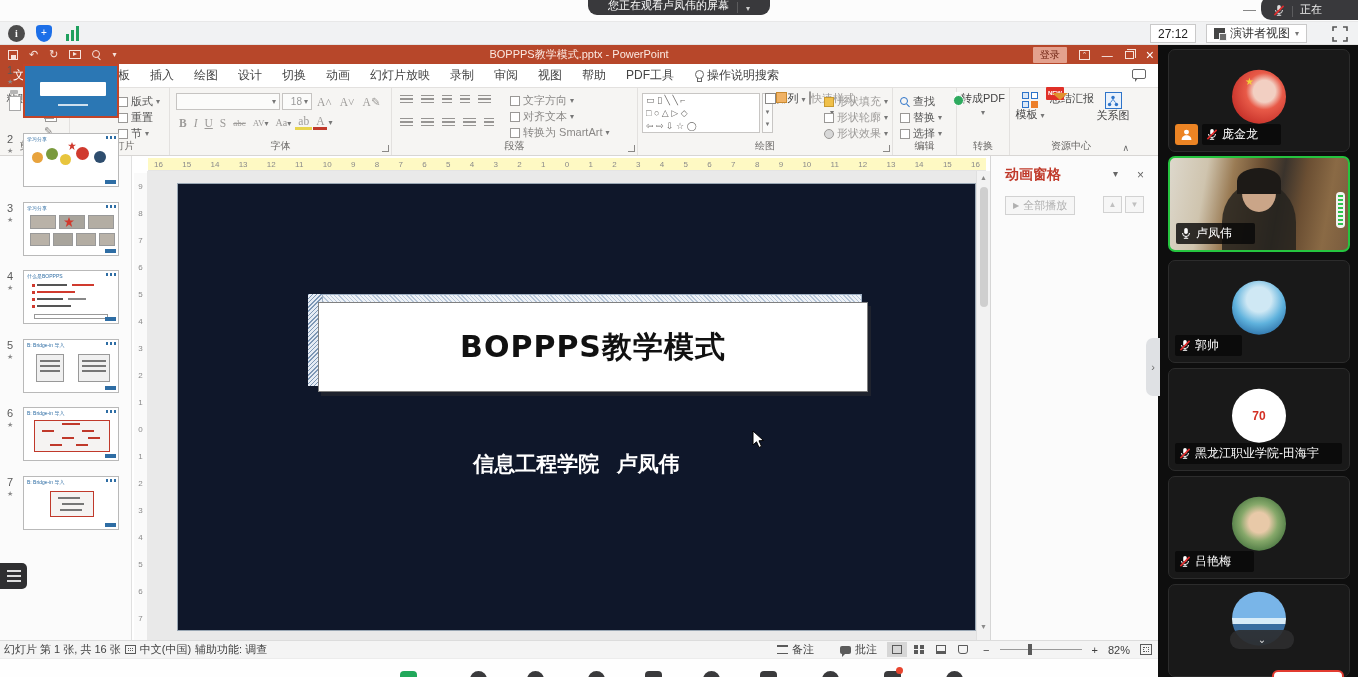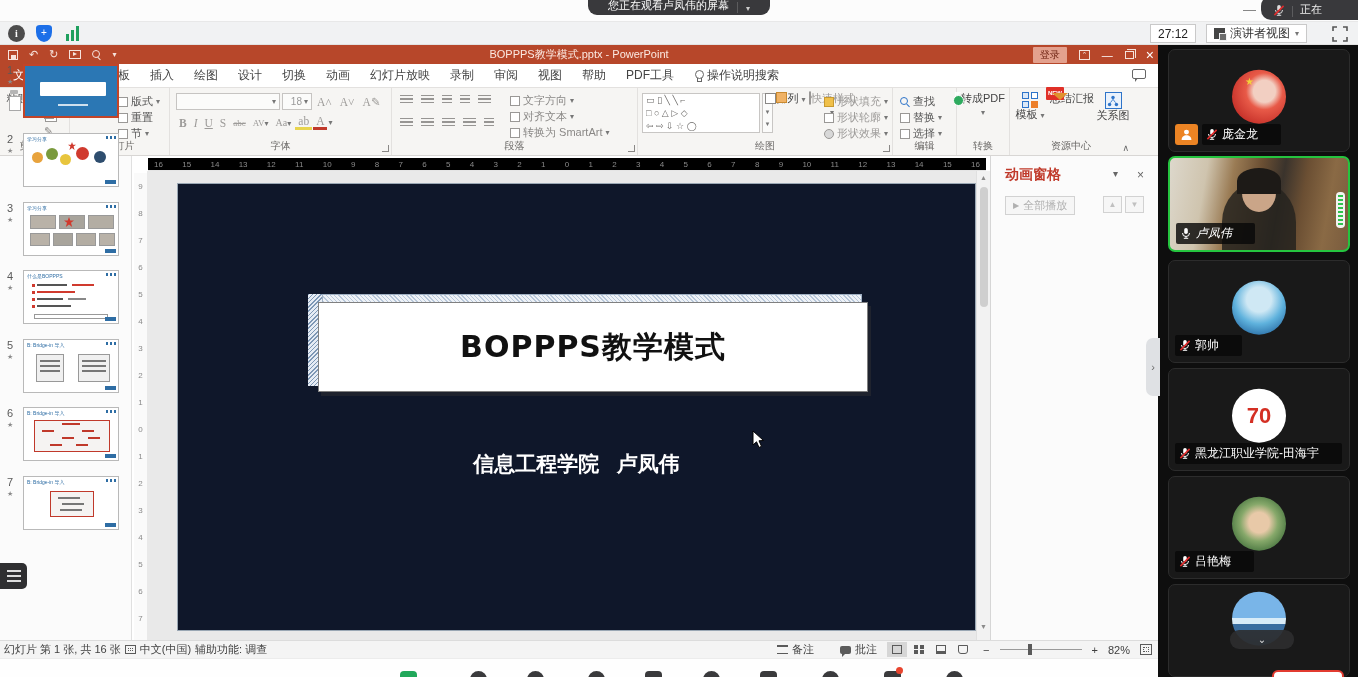--- a/index.html
+++ b/index.html
@@ -90,21 +90,21 @@
   .tpl-ic i:nth-child(2){ background:#fff;}
   .tpl-ic i:nth-child(4){ background:#ec7f2b; border-color:#ec7f2b;}
   .env-ic { position:relative; width:20px; height:14px; background:#f2a33c; border-radius:2px; margin:0 auto;}
   .env-ic::after{ content:''; position:absolute; left:2px; top:1px; border-left:8px solid transparent; border-right:8px solid transparent; border-top:7px solid #e0922e;}
   .newtag { position:absolute; left:-4px; top:-5px; background:#e03028; color:#fff; font-size:6px; padding:0 2px; border-radius:1px; font-weight:bold;}
   .rel-ic { width:17px; height:17px; border:1px solid #2e74c9; background:#eaf2fc; margin:0 auto; display:flex; align-items:center; justify-content:center;}
   .mag-ic { width:10px; height:10px; position:relative; display:inline-block;}
   .mag-ic::before{ content:''; position:absolute; left:0; top:0; width:6px; height:6px; border:1.4px solid #2e74c9; border-radius:50%;}
   .mag-ic::after{ content:''; position:absolute; right:0; bottom:0; width:4px; height:1.4px; background:#2e74c9; transform:rotate(45deg);}
   
-  .h-ruler { left:148px; top:113px; width:838px; height:13px; font-size:8px; color:#8a8a8a; text-align:justify; text-align-last:justify; background:#000000; border-bottom:1px solid #e4e4e4; padding:2px 6px 0 6px;}
+  .h-ruler { left:148px; top:113px; width:838px; height:13px; font-size:8px; color:#8a8a8a; text-align:justify; text-align-last:justify; background:#fef9c3; border-bottom:1px solid #e4e4e4; padding:2px 6px 0 6px;}
   .v-ruler { left:134px; top:128px; width:13px; height:505px; font-size:8px; color:#8a8a8a; white-space:pre-line; line-height:27px; text-align:center; background:#fafafa;}
   .thumbpanel { left:0; top:111px; width:132px; height:484px; background:#fbfbfb; border-right:1px solid #e0e0e0;}
   .thumbnum { position:absolute; left:7px; width:14px; text-align:left; font-size:11px; color:#5a5a5a; line-height:12px;}
   .thumbnum b { display:block; font-weight:normal; font-size:7px; color:#8a8a8a;}
   .thumb { position:absolute; left:23px; width:96px; height:54px; background:#fff; border:1px solid #b9b9b9; overflow:hidden;}
   .thumb .hd { position:absolute; left:3px; top:2px; font-size:5px; color:#2e6da4; white-space:nowrap;}
   .thumb .logo { position:absolute; right:2px; top:2px; width:10px; height:3px; background:repeating-linear-gradient(90deg,#2e6da4 0 2px,transparent 2px 4px);}
   .thumb .pg { position:absolute; right:2px; bottom:2px; width:11px; height:4px; background:#2e6da4;}
   .canvas { left:147px; top:126px; width:843px; height:507px; background:#e9e9e9;}
   
@@ -158,21 +158,21 @@
   .bottomstrip { left:0; top:658px; width:1358px; height:19px; background:#fefefe; border-top:1px solid #ececec;}
   .mt-ic { position:absolute; top:12px; width:17px; height:17px; background:#3a3a3c; border-radius:50%;}
   .mt-ic.rect { border-radius:4px;}
   .mt-ic.green { background:#21a85a; border-radius:4px;}
   .mt-dot { position:absolute; width:7px; height:7px; background:#e8442e; border-radius:50%;}
   
   .sidebar { left:1158px; top:45px; width:200px; height:632px; background:#0e0e0e;}
   .handle { left:1146px; top:338px; width:14px; height:58px; background:#dfe1e4; border-radius:7px 0 0 7px;
             color:#6b6b6b; font-size:11px; display:flex; align-items:center; justify-content:center;}
   .vtile { position:absolute; left:10px; width:182px; background:#191919; border:1px solid #2c2c2c; border-radius:7px; overflow:hidden;}
-  .vtile.active { border:2px solid #25c43f;font-style:italic;}
+  .vtile.active { border:2px solid #25c43f;}
   .avatar { position:absolute; left:50%; top:50%; transform:translate(-50%,-58%); width:54px; height:54px; border-radius:50%;}
   .namebadge { position:absolute; left:6px; bottom:6px; background:rgba(8,8,8,.82); color:#fff; font-size:12px;
                display:flex; align-items:center; gap:4px; padding:2px 23px 2px 4px; border-radius:2px; white-space:nowrap;}
   .rolebadge { position:absolute; left:6px; bottom:6px; width:23px; height:21px; background:#ec8424; border-radius:3px;
                display:flex; align-items:center; justify-content:center;}
   .audiometer { position:absolute; right:3px; top:34px; width:9px; height:36px; background:#f2f2f2; border-radius:4px;
                 padding:3px 2px; }
   .audiometer i { display:block; width:100%; height:100%;
                 background:repeating-linear-gradient(#2ec24d 0 2px, transparent 2px 4px);}
   .morebtn { left:1230px; top:630px; width:64px; height:19px; background:rgba(45,45,47,.9); border-radius:9px;
@@ -718,21 +718,21 @@
             <path d="M2.5 5.5a3.5 3.5 0 0 0 7 0" stroke="#fff" fill="none"></path>
             <line x1="6" y1="9" x2="6" y2="10.6" stroke="#fff"></line>
             <line x1="3.8" y1="10.8" x2="8.2" y2="10.8" stroke="#fff"></line>
             <line x1="1.4" y1="10.6" x2="10.6" y2="1.4" stroke="#e02b2b" stroke-width="1.6"></line>
           </svg>
         <span>郭帅</span>
       </span>
     </div>
 
     <div class="vtile" style="top:323px;height:103px">
-      <span class="avatar" style="background:#fff;display:flex;align-items:center;justify-content:center;color:#d42f23;font-weight:bold;font-size:22px">70</span>
+      <span class="avatar" style="background:#fff;display:flex;align-items:center;justify-content:center;color:#d42f23;font-weight:bold;font-size:12px">70</span>
       <span class="namebadge">
         <svg width="12" height="13" viewBox="0 0 12 12">
             <rect x="4.2" y="0.5" width="3.6" height="6" rx="1.8" fill="#fff"></rect>
             <path d="M2.5 5.5a3.5 3.5 0 0 0 7 0" stroke="#fff" fill="none"></path>
             <line x1="6" y1="9" x2="6" y2="10.6" stroke="#fff"></line>
             <line x1="3.8" y1="10.8" x2="8.2" y2="10.8" stroke="#fff"></line>
             <line x1="1.4" y1="10.6" x2="10.6" y2="1.4" stroke="#e02b2b" stroke-width="1.6"></line>
           </svg>
         <span>黑龙江职业学院-田海宇</span>
       </span>

